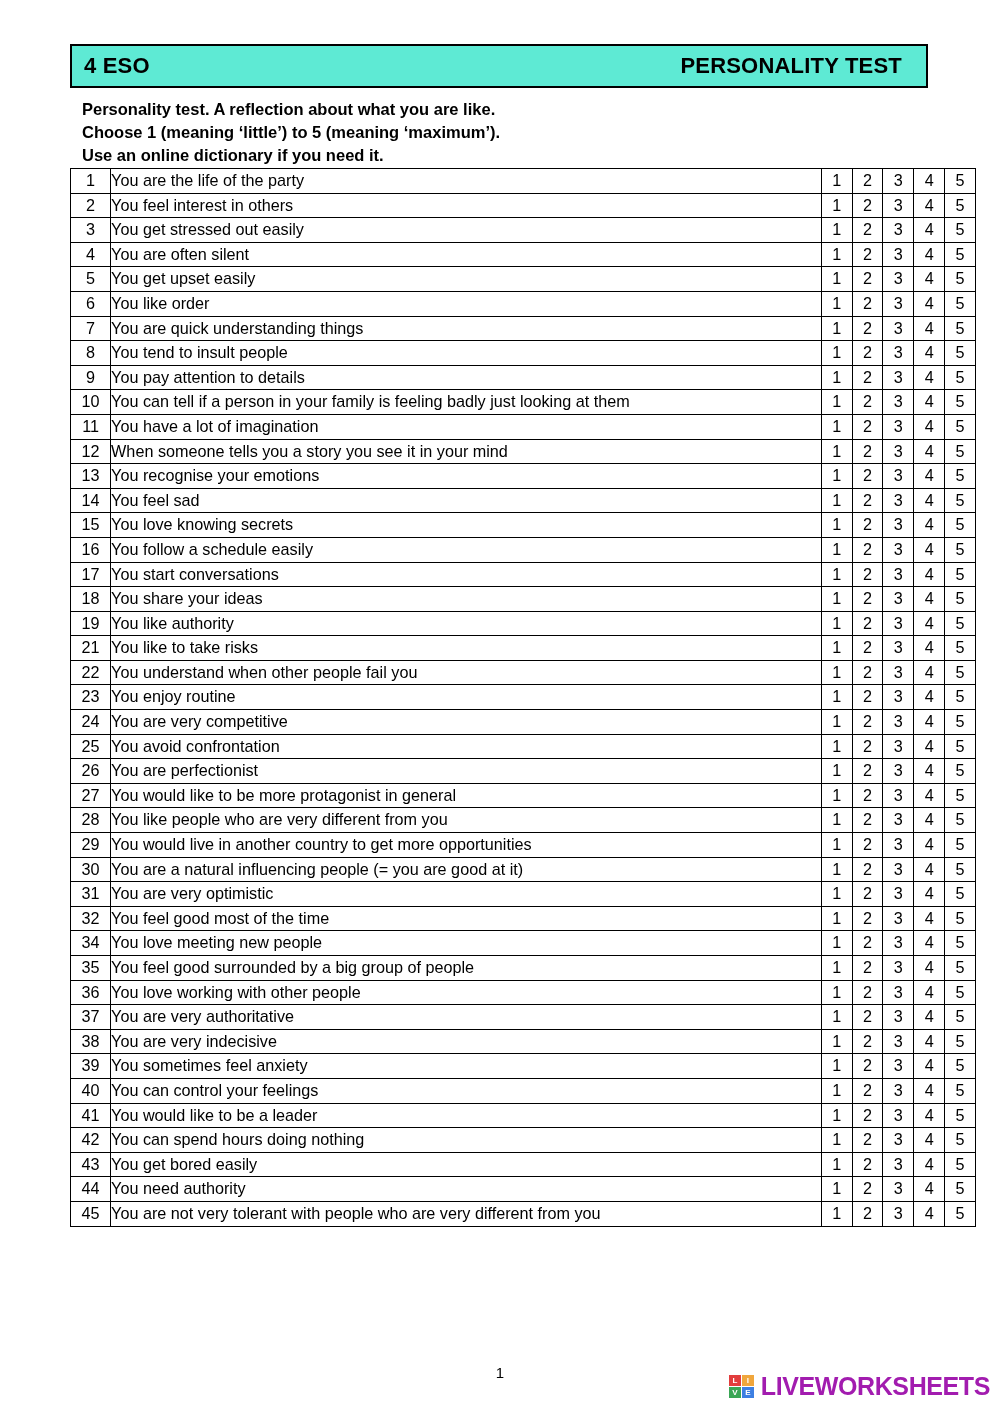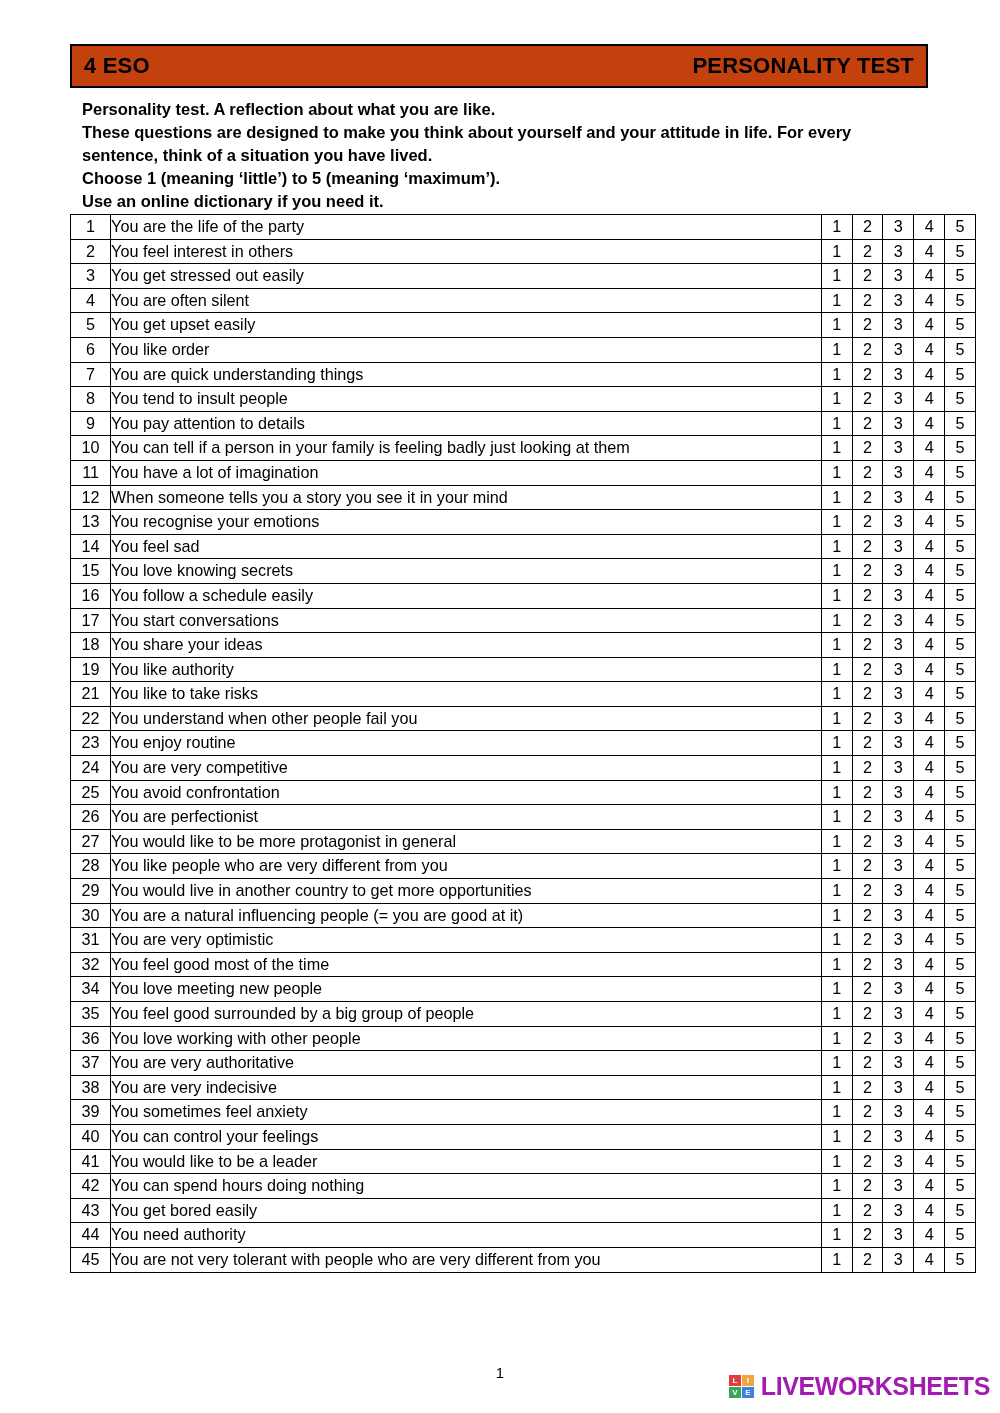--- a/index.html
+++ b/index.html
@@ -20,39 +20,39 @@
     height: 1413px;
     box-sizing: border-box;
     padding: 44px 62px 0 62px;
   }
   
   .header-bar {
     display: flex;
     align-items: stretch;
     justify-content: space-between;
     border: 2px solid #000;
-    background: #c2410c;
+    background: #5eead4;
     height: 40px;
     margin-left: 8px;
     margin-right: 10px;
   }
   .header-left {
     display: flex;
     align-items: center;
     font-size: 22px;
     font-weight: bold;
     padding-left: 12px;
     letter-spacing: 0.2px;
   }
   .header-right {
     display: flex;
     align-items: center;
     font-size: 22px;
     font-weight: bold;
-    padding-right: 12px;
+    padding-right: 24px;
     letter-spacing: 0.2px;
   }
   
   .intro {
     margin: 10px 0 1px 20px;
     font-size: 16.5px;
     font-weight: bold;
     line-height: 23px;
     max-width: 830px;
   }
@@ -136,21 +136,20 @@
 
 <div class="page">
 
   <div class="header-bar">
     <div class="header-left">4 ESO</div>
     <div class="header-right">PERSONALITY TEST</div>
   </div>
 
   <div class="intro">
     <div>Personality test. A reflection about what you are like.</div>
-    <div>These questions are designed to make you think about yourself and your attitude in life. For every sentence, think of a situation you have lived.</div>
     <div>Choose 1 (meaning ‘little’) to 5 (meaning ‘maximum’).</div>
     <div>Use an online dictionary if you need it.</div>
   </div>
 
   <table class="questions">
     <tbody>
         <tr>
           <td class="num">1</td>
           <td class="qtext">You are the life of the party</td>
           <td class="opt">1</td>

